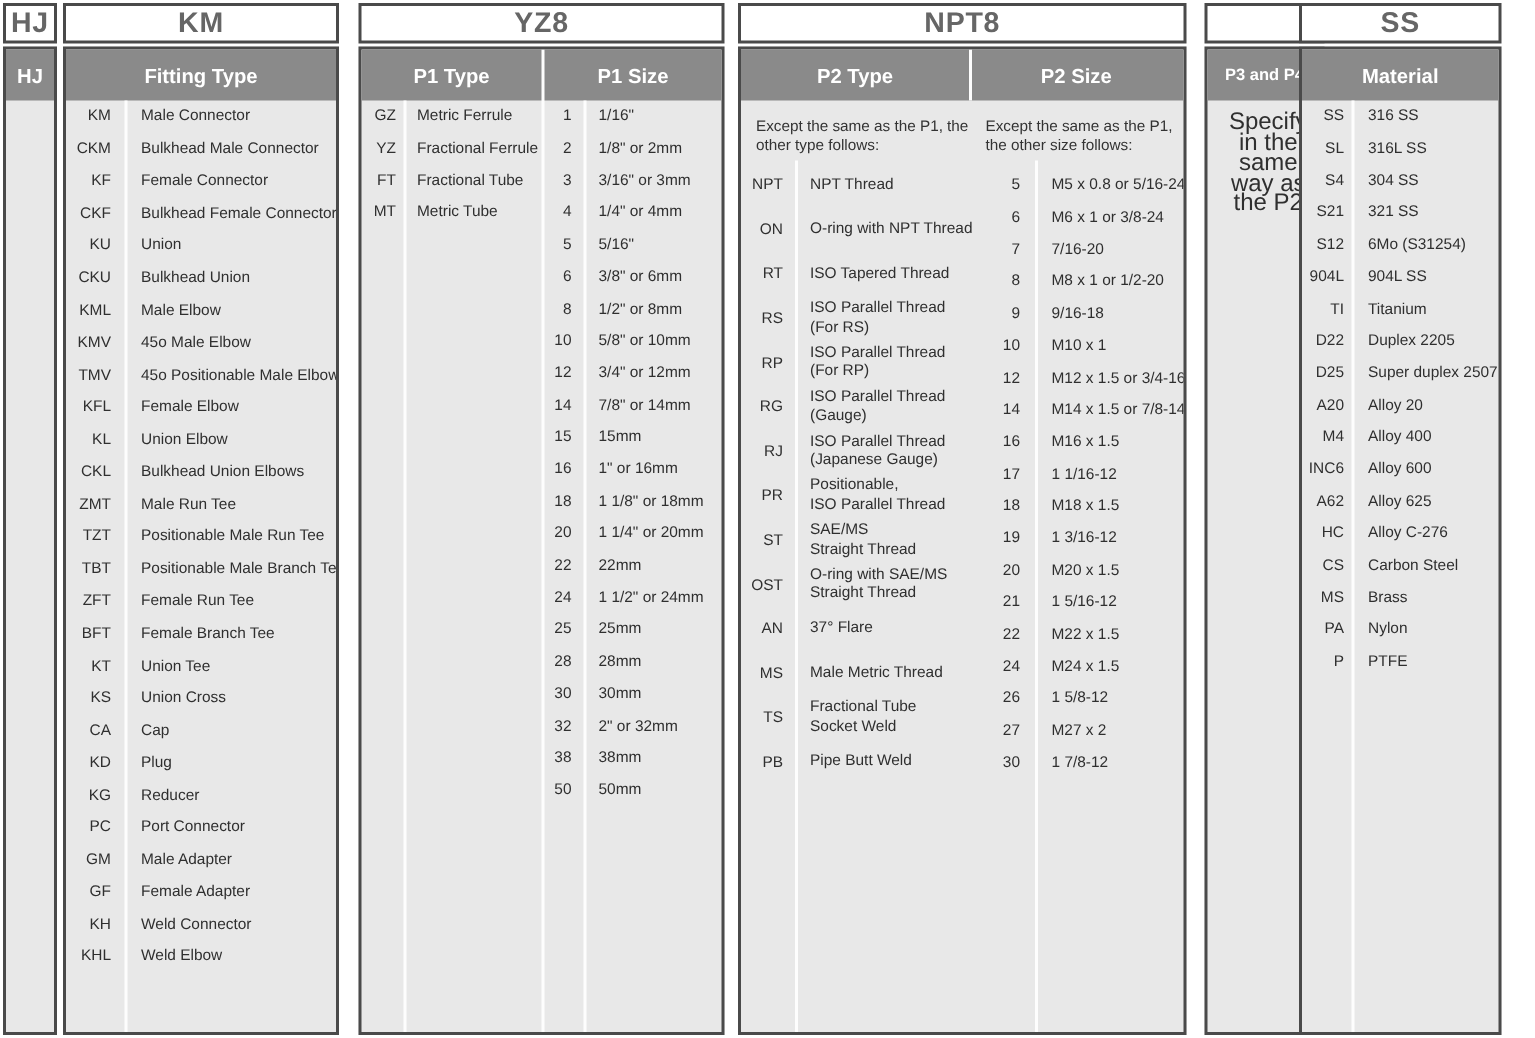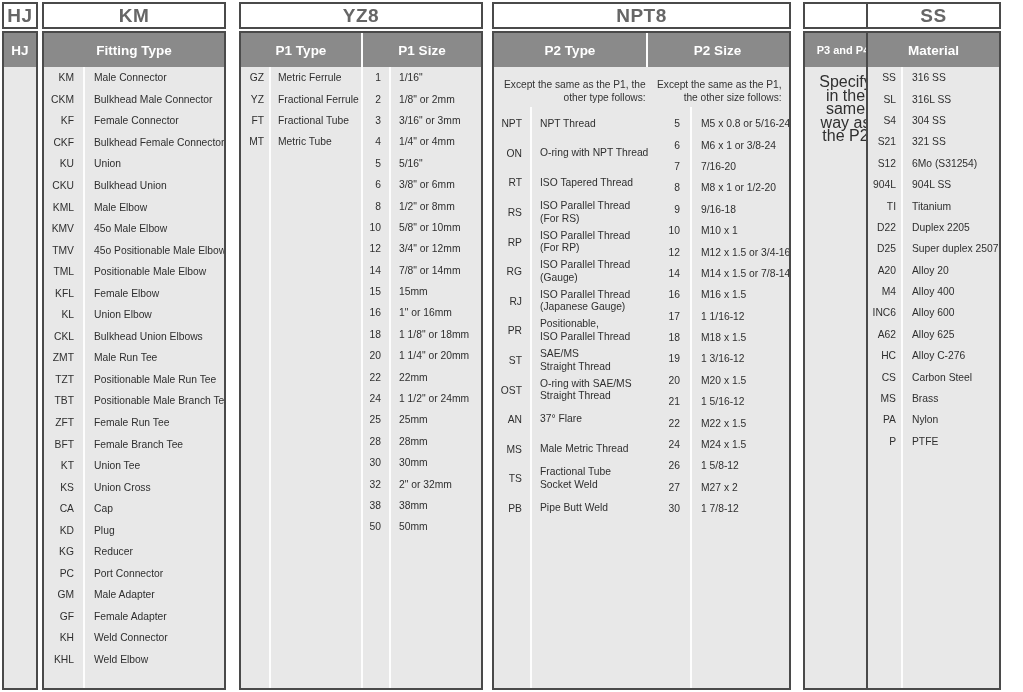--- a/index.html
+++ b/index.html
@@ -60,21 +60,21 @@
   .col-yz .header-right{left:122px;right:0;}
 
   
   .col-npt .vline-split-h{left:152px;top:0;height:34px;}
   .col-npt .vline-code1{left:36px;top:74px;bottom:0;}
   .col-npt .vline-code2{left:196px;top:74px;bottom:0;}
   .col-npt .col-header{display:block;}
   .col-npt .header-half{position:absolute;top:0;height:34px;display:flex;align-items:center;justify-content:center;}
   .col-npt .header-left{left:0;width:152px;}
   .col-npt .header-right{left:152px;right:0;}
-  .note{position:absolute;font-size:10.2px;color:#333;line-height:13px;white-space:pre;text-align:right;}
+  .note{position:absolute;font-size:10.2px;color:#333;line-height:13px;white-space:pre;}
   .col-npt .note-type{left:10px;top:45px;}
   .col-npt .note-size{left:163px;top:45px;}
   .col-npt .list-types{left:0;width:152px;top:76px;}
   .col-npt .list-sizes{left:152px;right:0;top:80px;}
   .col-npt .list-types .row{height:29.6px;}
   .col-npt .list-types .code{width:36px;padding-right:8px;}
   .col-npt .list-types .desc{padding-left:10px;white-space:pre;line-height:12.5px;}
   .col-npt .list-sizes .row{height:21.4px;}
   .col-npt .list-sizes .code{width:44px;padding-right:10px;}
   .col-npt .list-sizes .desc{padding-left:11px;}
@@ -152,24 +152,20 @@
           <div class="row">
             <span class="code">KMV</span>
             <span class="desc">45o Male Elbow</span>
           </div>
 
           <div class="row">
             <span class="code">TMV</span>
             <span class="desc">45o  Positionable Male Elbow</span>
           </div>
 
-          <div class="row">
-            <span class="code">TML</span>
-            <span class="desc">Positionable Male Elbow</span>
-          </div>
 
           <div class="row">
             <span class="code">KFL</span>
             <span class="desc">Female Elbow</span>
           </div>
 
           <div class="row">
             <span class="code">KL</span>
             <span class="desc">Union Elbow</span>
           </div>

